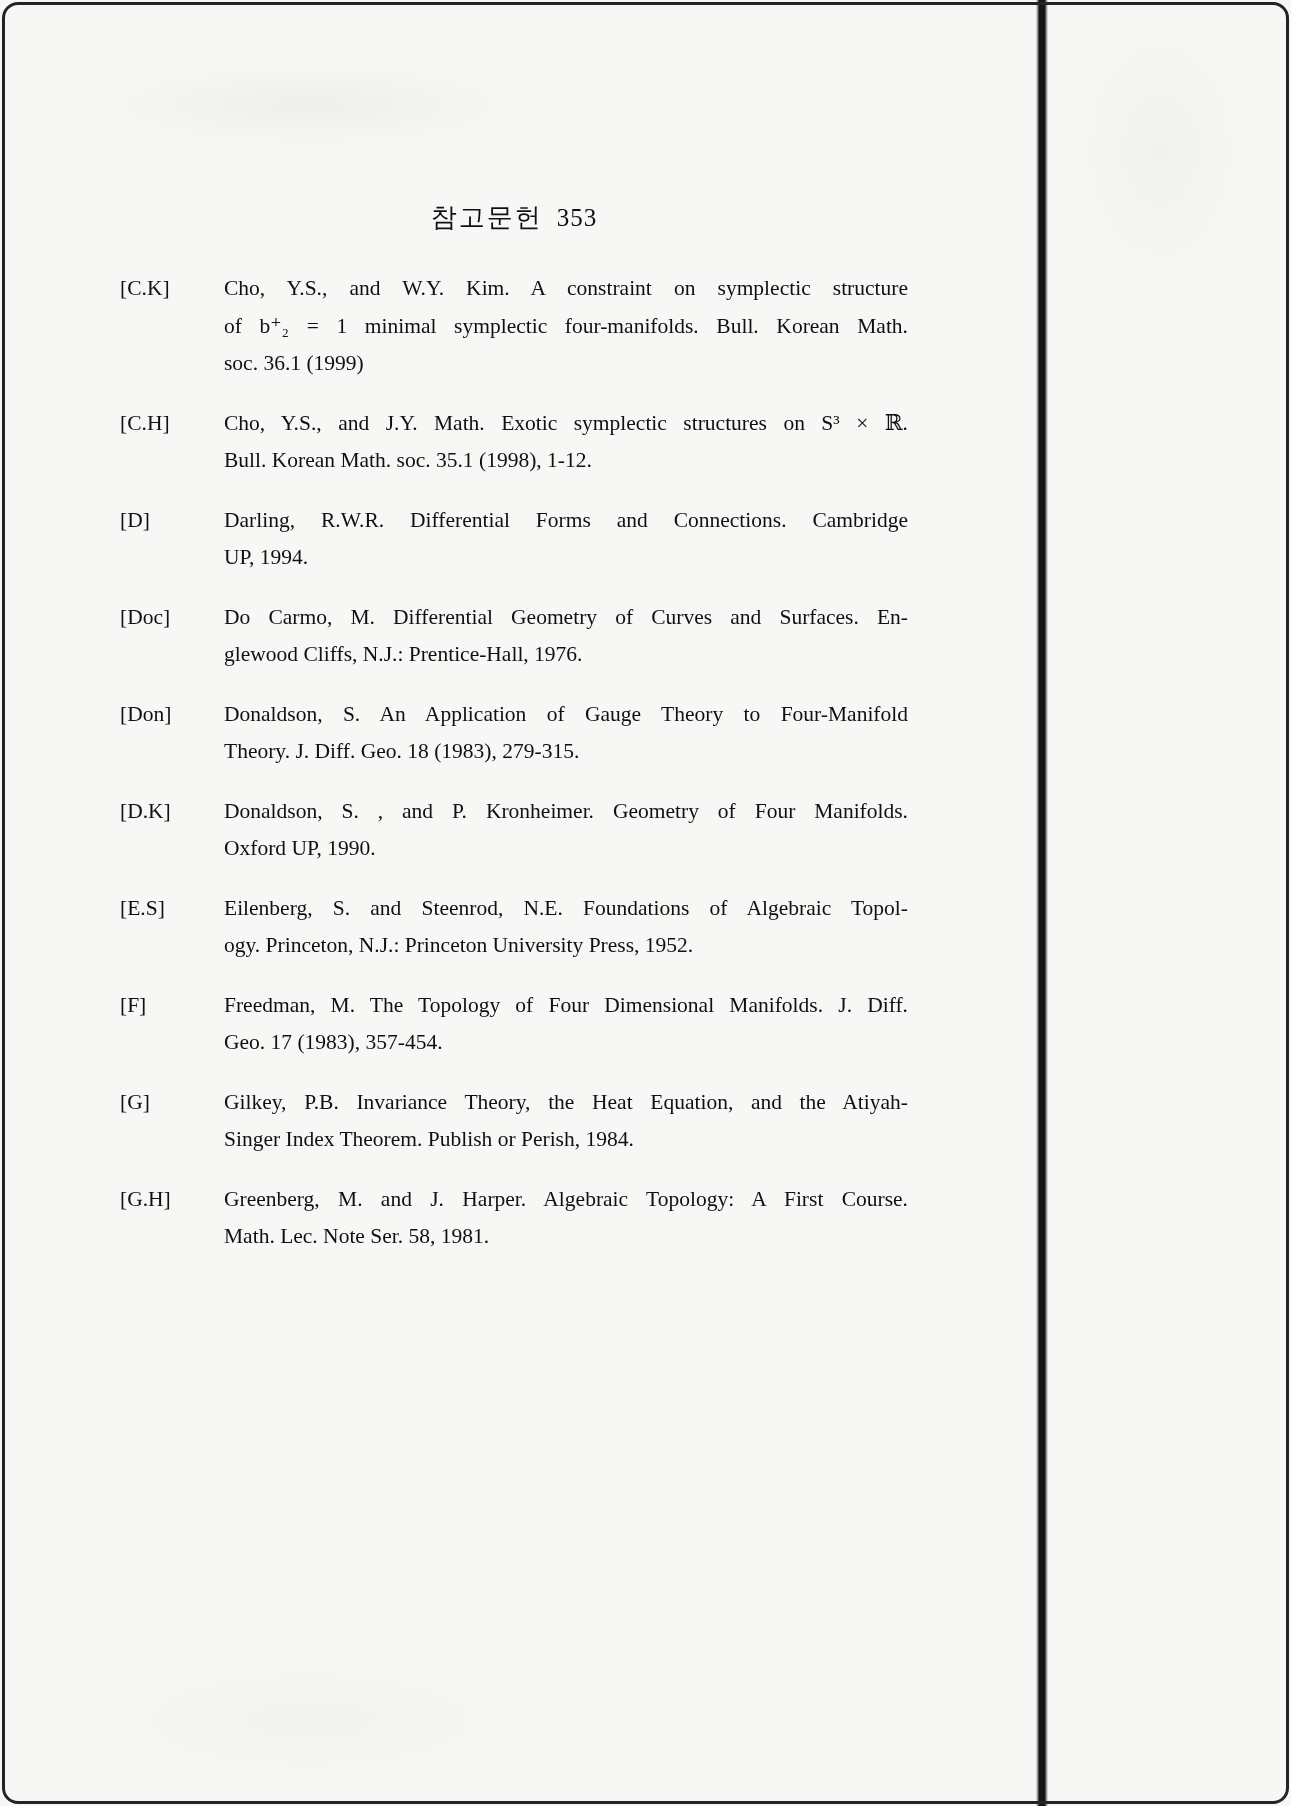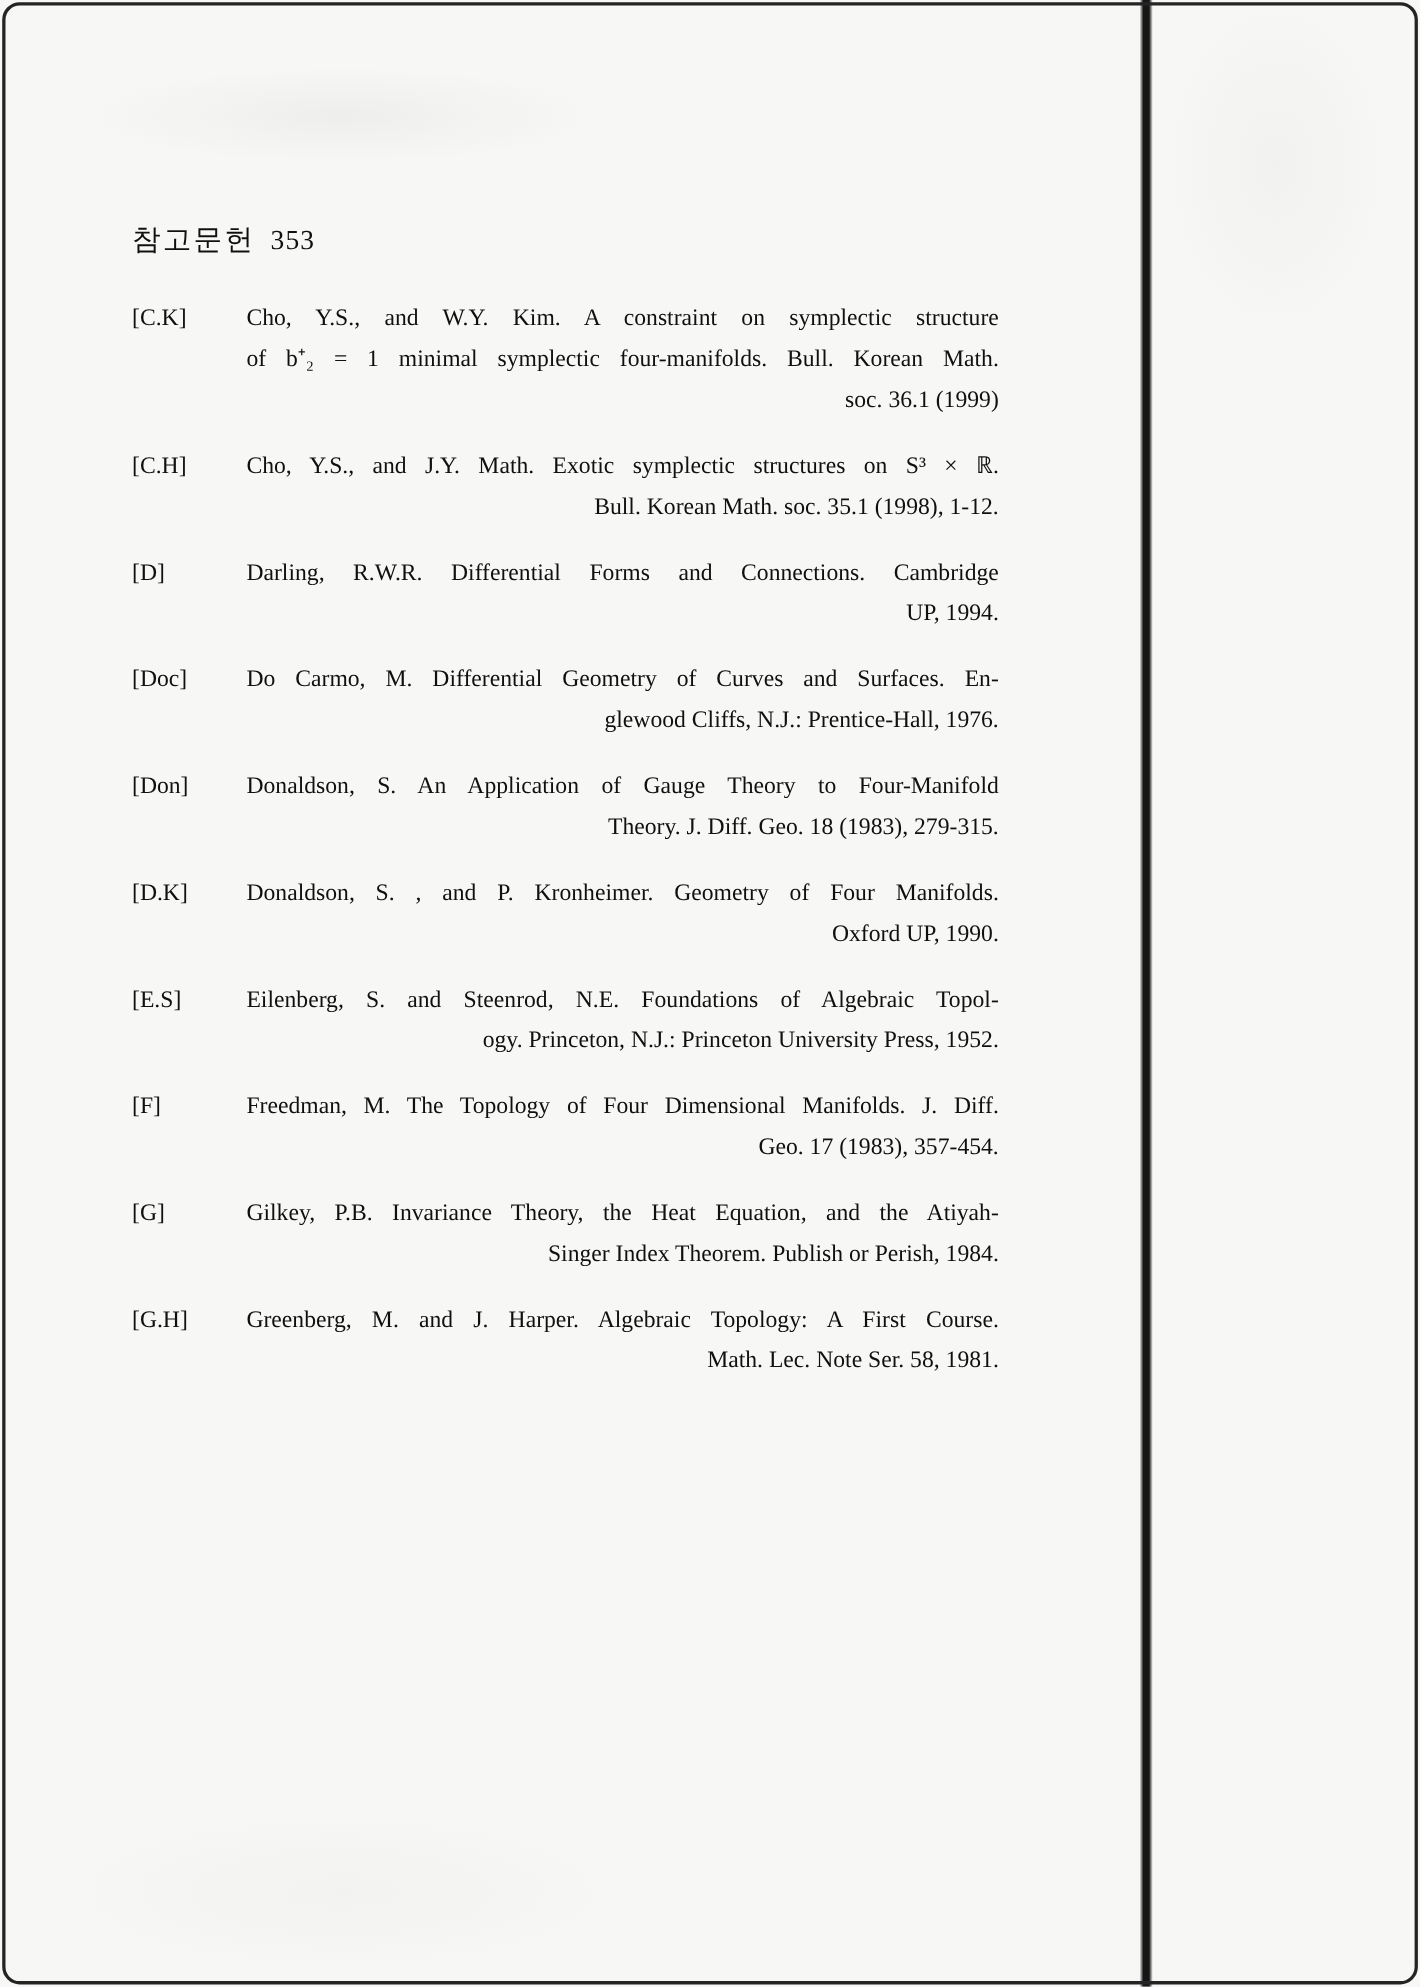--- a/index.html
+++ b/index.html
@@ -54,21 +54,21 @@
   }
 
   .content {
     position: absolute;
     left: 120px;
     top: 198px;
     width: 788px;
     z-index: 2;
   }
   .header {
-    text-align: left;
+    text-align: center;
     margin-bottom: 33px;
     height: 39px;
     line-height: 39px;
     white-space: nowrap;
   }
   .header .k-title {
     font-size: 26px;
     letter-spacing: 2px;
   }
   .header .p-num {
@@ -87,27 +87,26 @@
     font-size: 21.5px;
     line-height: 37.5px;
   }
   .entry .body {
     flex: 1;
     min-width: 0;
   }
   .line {
     font-size: 21.5px;
     line-height: 37.5px;
-    text-align: right;
+    text-align: left;
   }
   
   .line.just {
     text-align: justify;
     text-align-last: justify;
-    font-family: Liberation Serif, serif;
   }
 </style>
 </head>
 <body>
 
 <div class="smudge s1"></div>
 <div class="smudge s2"></div>
 <div class="smudge s3"></div>
 
 <div class="content">

